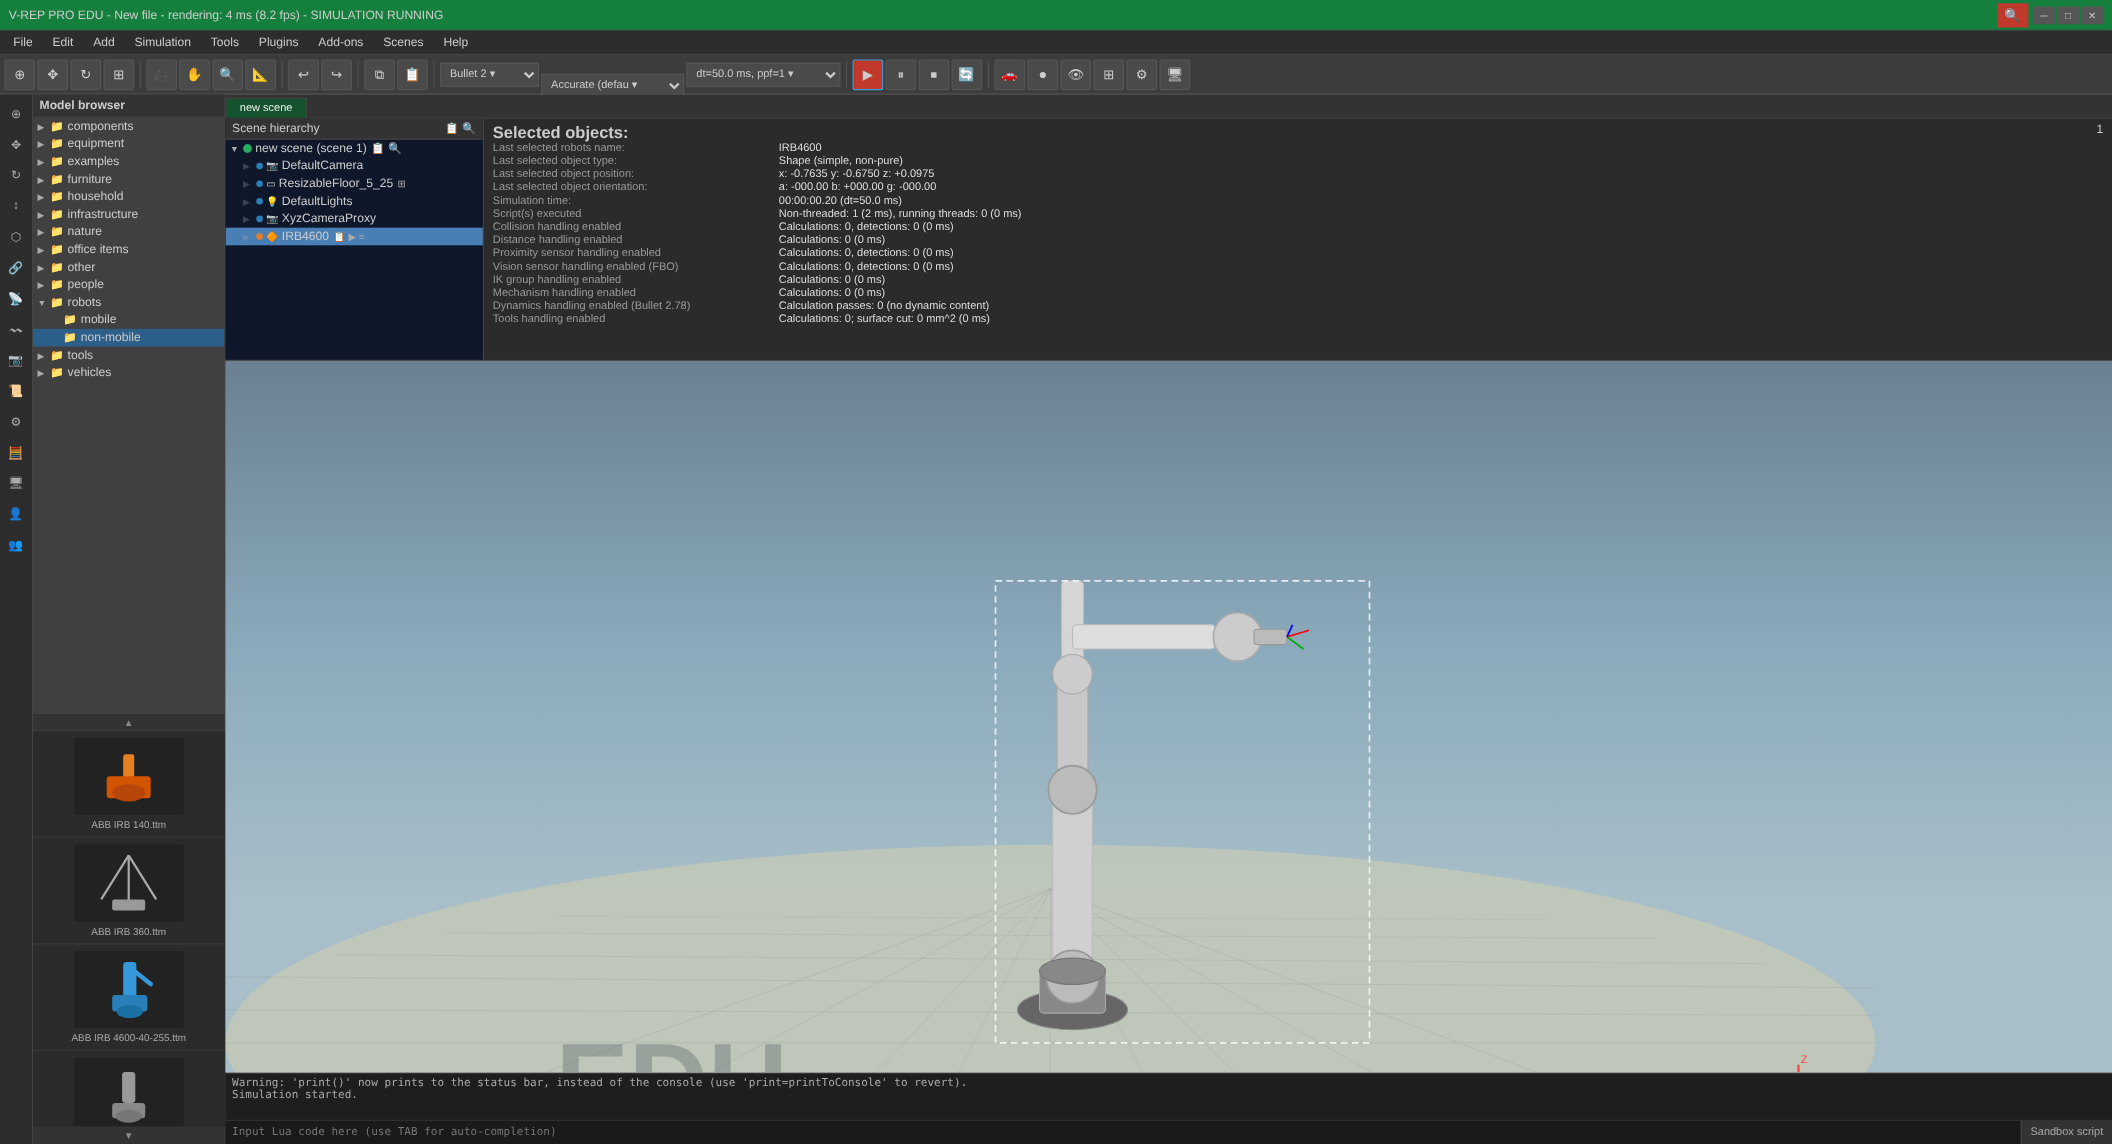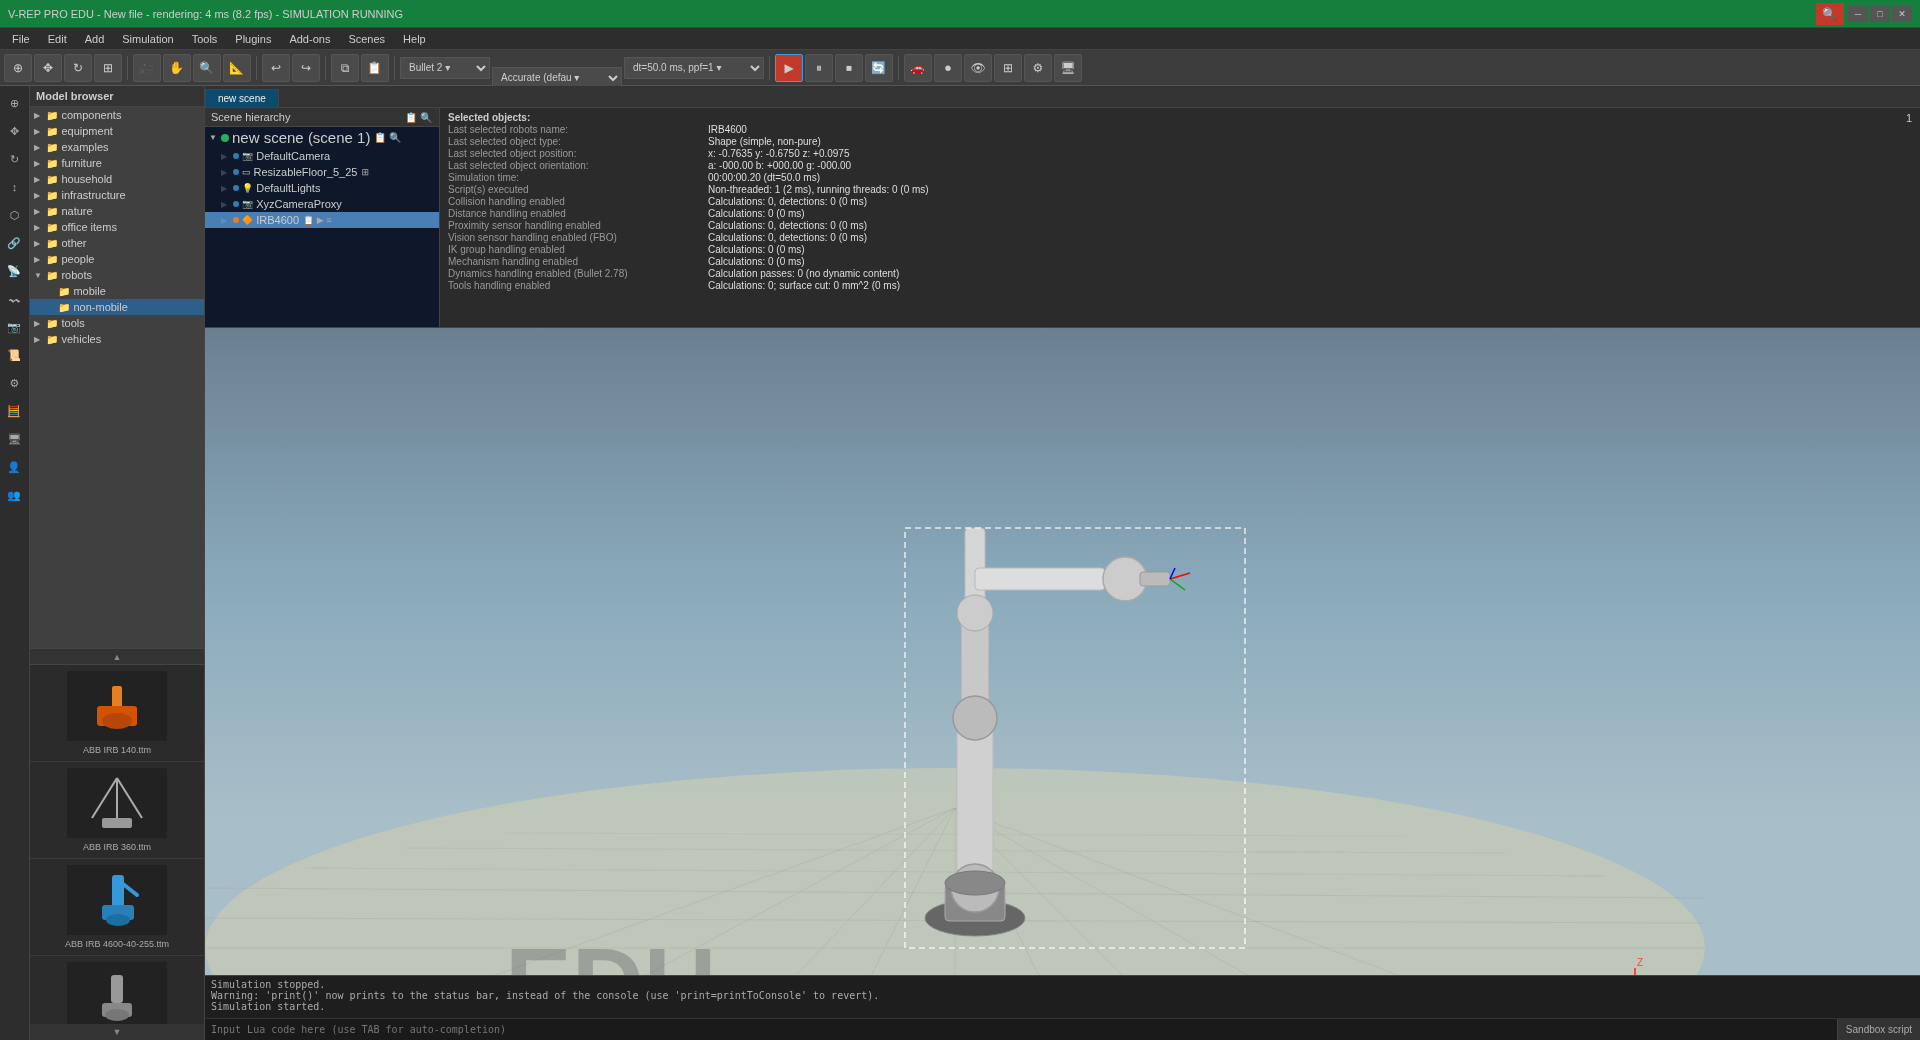--- a/index.html
+++ b/index.html
@@ -192,21 +192,21 @@
     .scene-tab {
       padding: 3px 12px;
       background: #2b2b2b;
       border: 1px solid #444;
       border-bottom: none;
       cursor: pointer;
       font-size: 10px;
       color: #aaa;
       margin-right: 2px;
     }
-    .scene-tab.active { background: #0c4a6e; color: #eee; }
+    .scene-tab.active { background: #14532d; color: #eee; }
 
     
     #scene-info-area {
       display: flex;
       height: 220px;
       border-bottom: 1px solid #444;
     }
 
     #scene-hierarchy {
       width: 235px;
@@ -537,21 +537,21 @@
           <div class="header-icons">
             <button style="background:none;border:none;color:#aaa;cursor:pointer;font-size:10px;">📋</button>
             <button style="background:none;border:none;color:#aaa;cursor:pointer;font-size:10px;">🔍</button>
           </div>
         </div>
         <div id="scene-tree">
 
         <div class="tree-item">
               <span class="arrow">▼</span>
               <span class="dot dot-green"></span>
-              <span class="label" style="font-size:15px;color:#ccc;">new scene (scene 1)</span>
+              <span class="label" style="font-size:11px;color:#ccc;">new scene (scene 1)</span>
               <span style="margin-left:4px;color:#888;font-size:10px;">📋 🔍</span>
             </div>
             <div class="tree-item tree-indent-1">
               <span class="arrow" style="opacity:0.3;">▶</span>
               <span style="width:6px;height:6px;border-radius:50%;background:#2980b9;display:inline-block;margin-right:3px;flex-shrink:0;"></span>
               <span style="margin-right:3px;font-size:9px;">📷</span>
               <span class="label">DefaultCamera</span>
             </div>
             <div class="tree-item tree-indent-1">
               <span class="arrow" style="opacity:0.3;">▶</span>
@@ -577,21 +577,21 @@
               <span style="width:6px;height:6px;border-radius:50%;background:#e67e22;display:inline-block;margin-right:3px;flex-shrink:0;"></span>
               <span style="margin-right:3px;font-size:9px;">🔶</span>
               <span class="label">IRB4600</span>
               <span style="margin-left:4px;color:#aaa;font-size:9px;">📋 ▶ ≡</span>
             </div>
           </div>
       </div>
 
       <div id="selected-info">
         <div style="display:flex;justify-content:space-between;">
-          <span style="font-weight:bold;font-size:10px;color:#ccc;">Selected objects:</span>
+          <span style="font-weight:bold;font-size:15px;color:#ccc;">Selected objects:</span>
           <span style="color:#ccc;font-size:11px;">1</span>
         </div>
         <div id="info-rows">
 
         <div class="info-row">
               <span class="info-label">Last selected robots name:</span>
               <span class="info-value">IRB4600</span>
             </div>
             <div class="info-row">
               <span class="info-label">Last selected object type:</span>
@@ -722,21 +722,20 @@
           <text x="22" y="14" fill="#4444ff" font-size="10">X</text>
           <line x1="0" y1="0" x2="0" y2="-30" stroke="#ff4444" stroke-width="2"></line>
           <text x="2" y="-32" fill="#ff4444" font-size="10">Z</text>
         </g>
       </svg>
     </div>
 
     <div id="console-area">
       <div id="console-log">
 
-      <div>Simulation stopped.</div>
           <div>Warning: 'print()' now prints to the status bar, instead of the console (use 'print=printToConsole' to revert).</div>
           <div>Simulation started.</div>
         </div>
       <div id="console-input-row">
         <input type="text" id="console-input" style="flex: 1 1 0%; background: rgb(26, 26, 26); border: none; color: rgb(204, 204, 204); font-size: 10px; font-family: monospace; padding: 0px 6px; height: 100%; outline: none;" placeholder="Input Lua code here (use TAB for auto-completion)">
         <button id="console-btn" style="padding:0 8px;background:#333;border:none;border-left:1px solid #444;color:#aaa;font-size:10px;cursor:pointer;height:100%;">Sandbox script</button>
       </div>
     </div>
 
   </div>

